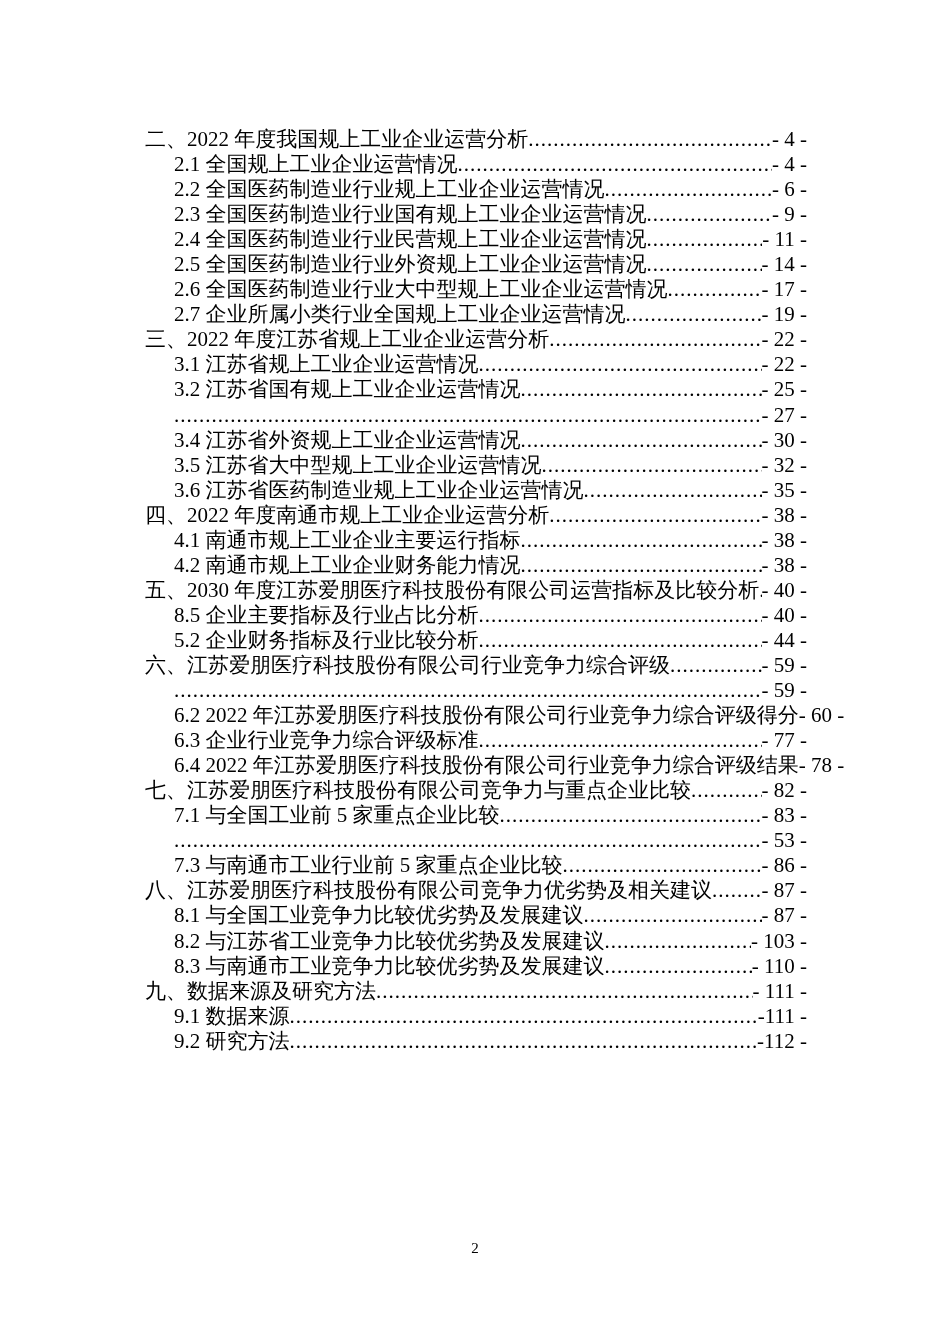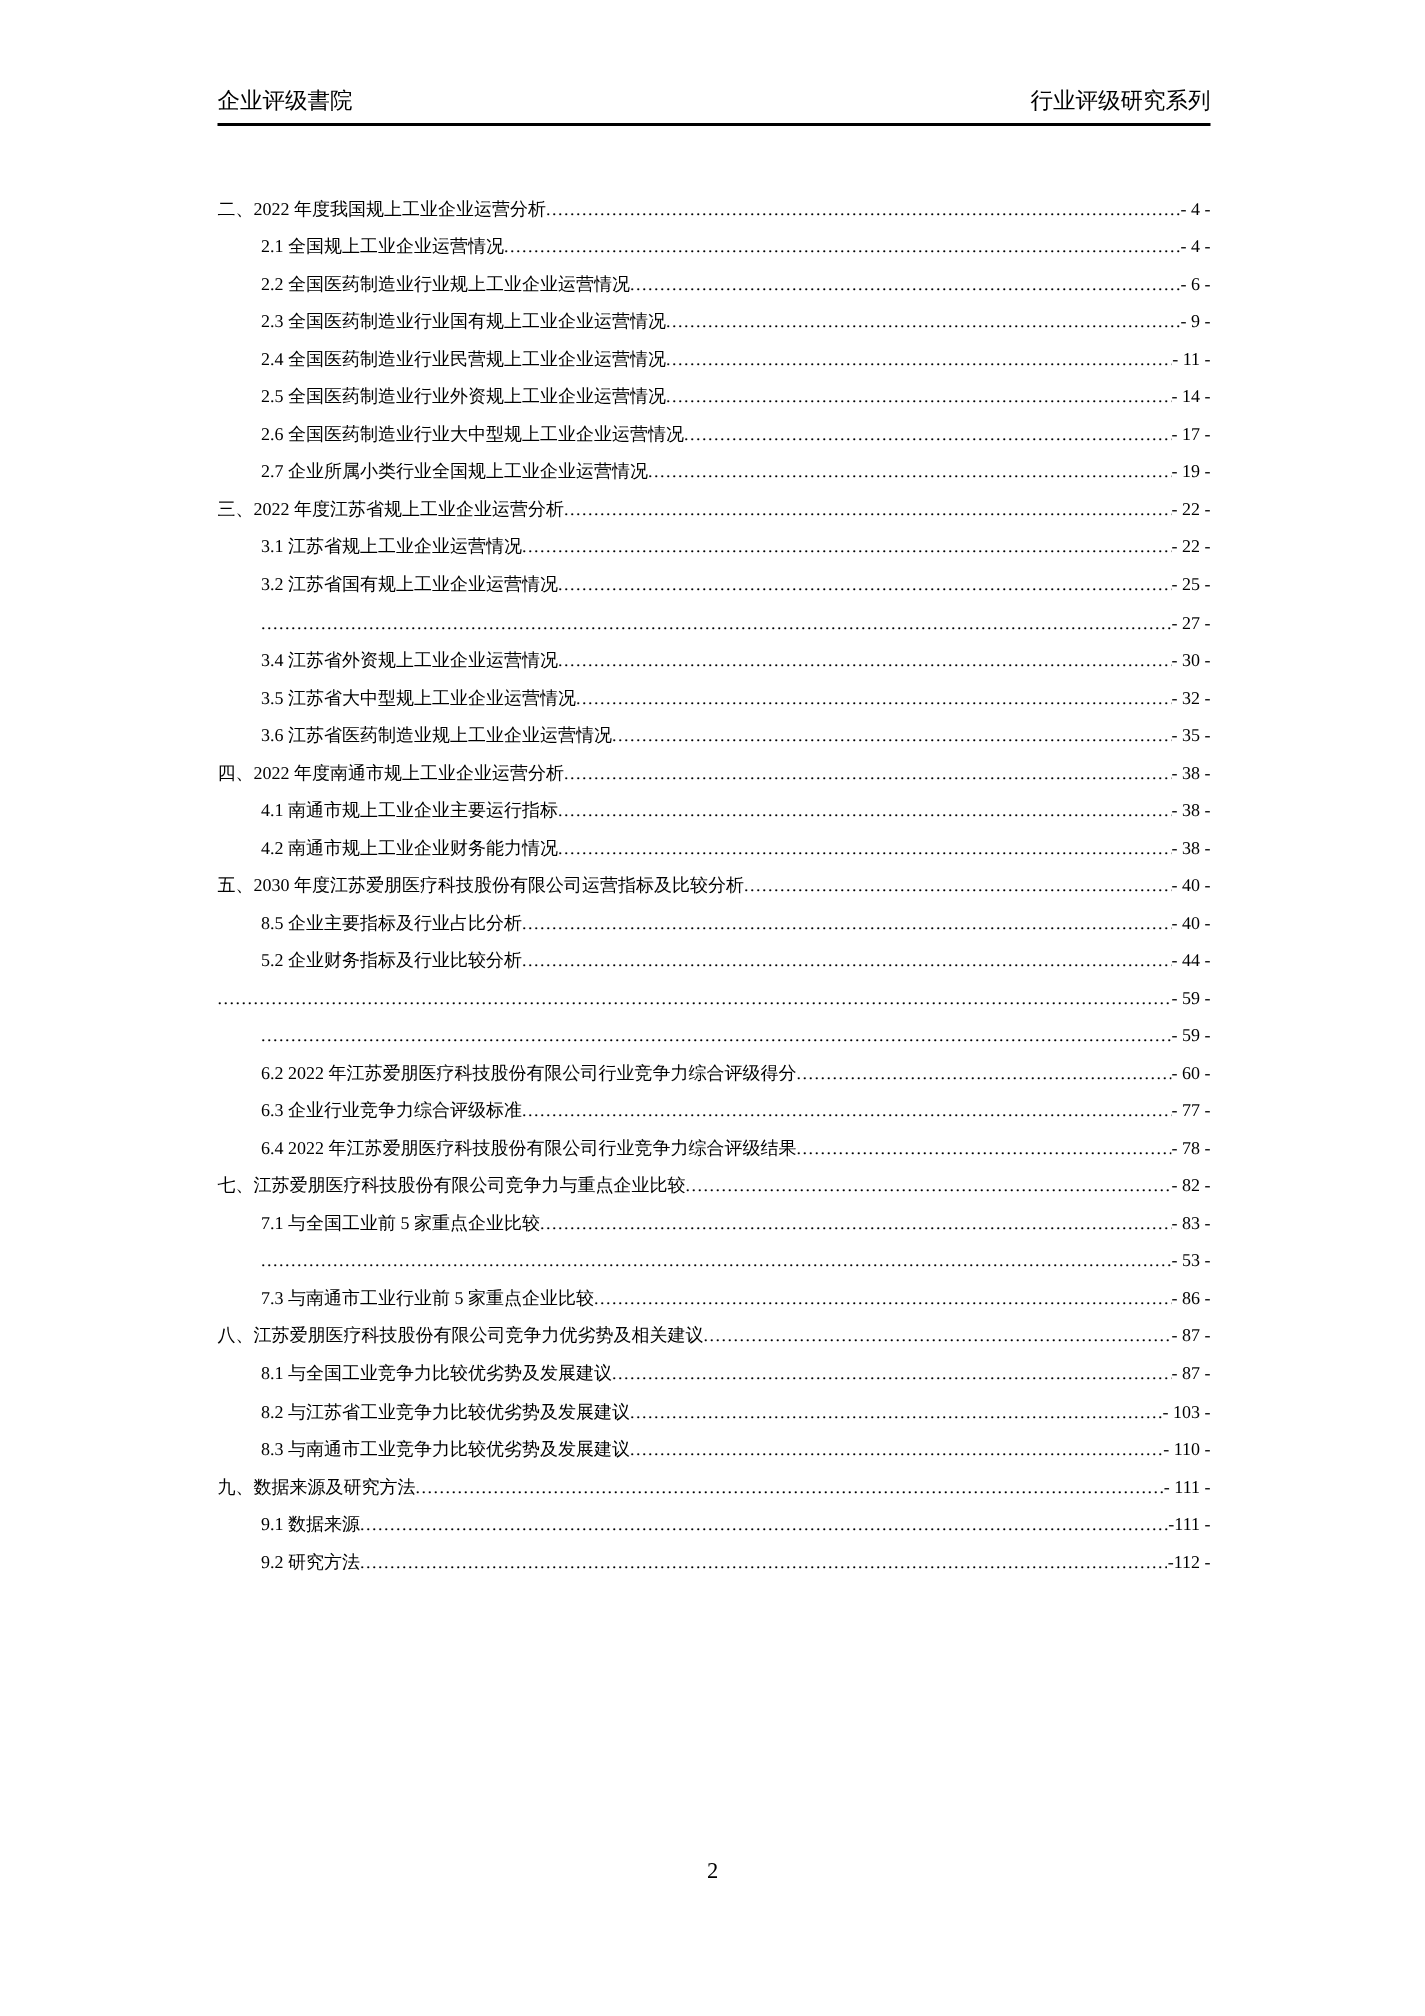--- a/index.html
+++ b/index.html
@@ -31,21 +31,21 @@
   .toc {
     position: absolute;
     top: 127px;
     left: 145px;
     width: 662px;
   }
   .toc-entry {
     display: flex;
     align-items: baseline;
     height: 25.05px;
-    font-size: 12px;
+    font-size: 21px;
     line-height: 25.05px;
     white-space: nowrap;
   }
   .toc-entry.level-2 {
     padding-left: 29px;
   }
   .toc-title {
     white-space: pre;
     flex: 0 0 auto;
   }
@@ -67,24 +67,20 @@
     width: 100%;
     text-align: center;
     font-size: 15px;
   }
 </style>
 </head>
 <body>
 
 <div class="page">
 
-  <div class="header">
-    <span>企业评级書院</span>
-    <span>行业评级研究系列</span>
-  </div>
 
   <div class="toc" id="toc-container">
       <div class="toc-entry level-1">
         <span class="toc-title">二、2022 年度我国规上工业企业运营分析</span>
         <span class="toc-dots">........................................................................................................................................................................................................</span>
         <span class="toc-page">- 4 -</span>
       </div>
       <div class="toc-entry level-2">
         <span class="toc-title">2.1 全国规上工业企业运营情况</span>
         <span class="toc-dots">........................................................................................................................................................................................................</span>
@@ -178,20 +174,21 @@
         <span class="toc-title">8.5 企业主要指标及行业占比分析</span>
         <span class="toc-dots">........................................................................................................................................................................................................</span>
         <span class="toc-page">- 40 -</span>
       </div>
       <div class="toc-entry level-2">
         <span class="toc-title">5.2 企业财务指标及行业比较分析</span>
         <span class="toc-dots">........................................................................................................................................................................................................</span>
         <span class="toc-page">- 44 -</span>
       </div>
       <div class="toc-entry level-1">
+        <span class="toc-title">六、江苏爱朋医疗科技股份有限公司行业竞争力综合评级</span>
         <span class="toc-dots">........................................................................................................................................................................................................</span>
         <span class="toc-page">- 59 -</span>
       </div>
       <div class="toc-entry level-2">
         <span class="toc-dots">........................................................................................................................................................................................................</span>
         <span class="toc-page">- 59 -</span>
       </div>
       <div class="toc-entry level-2">
         <span class="toc-title">6.2 2022 年江苏爱朋医疗科技股份有限公司行业竞争力综合评级得分</span>
         <span class="toc-dots">........................................................................................................................................................................................................</span>

